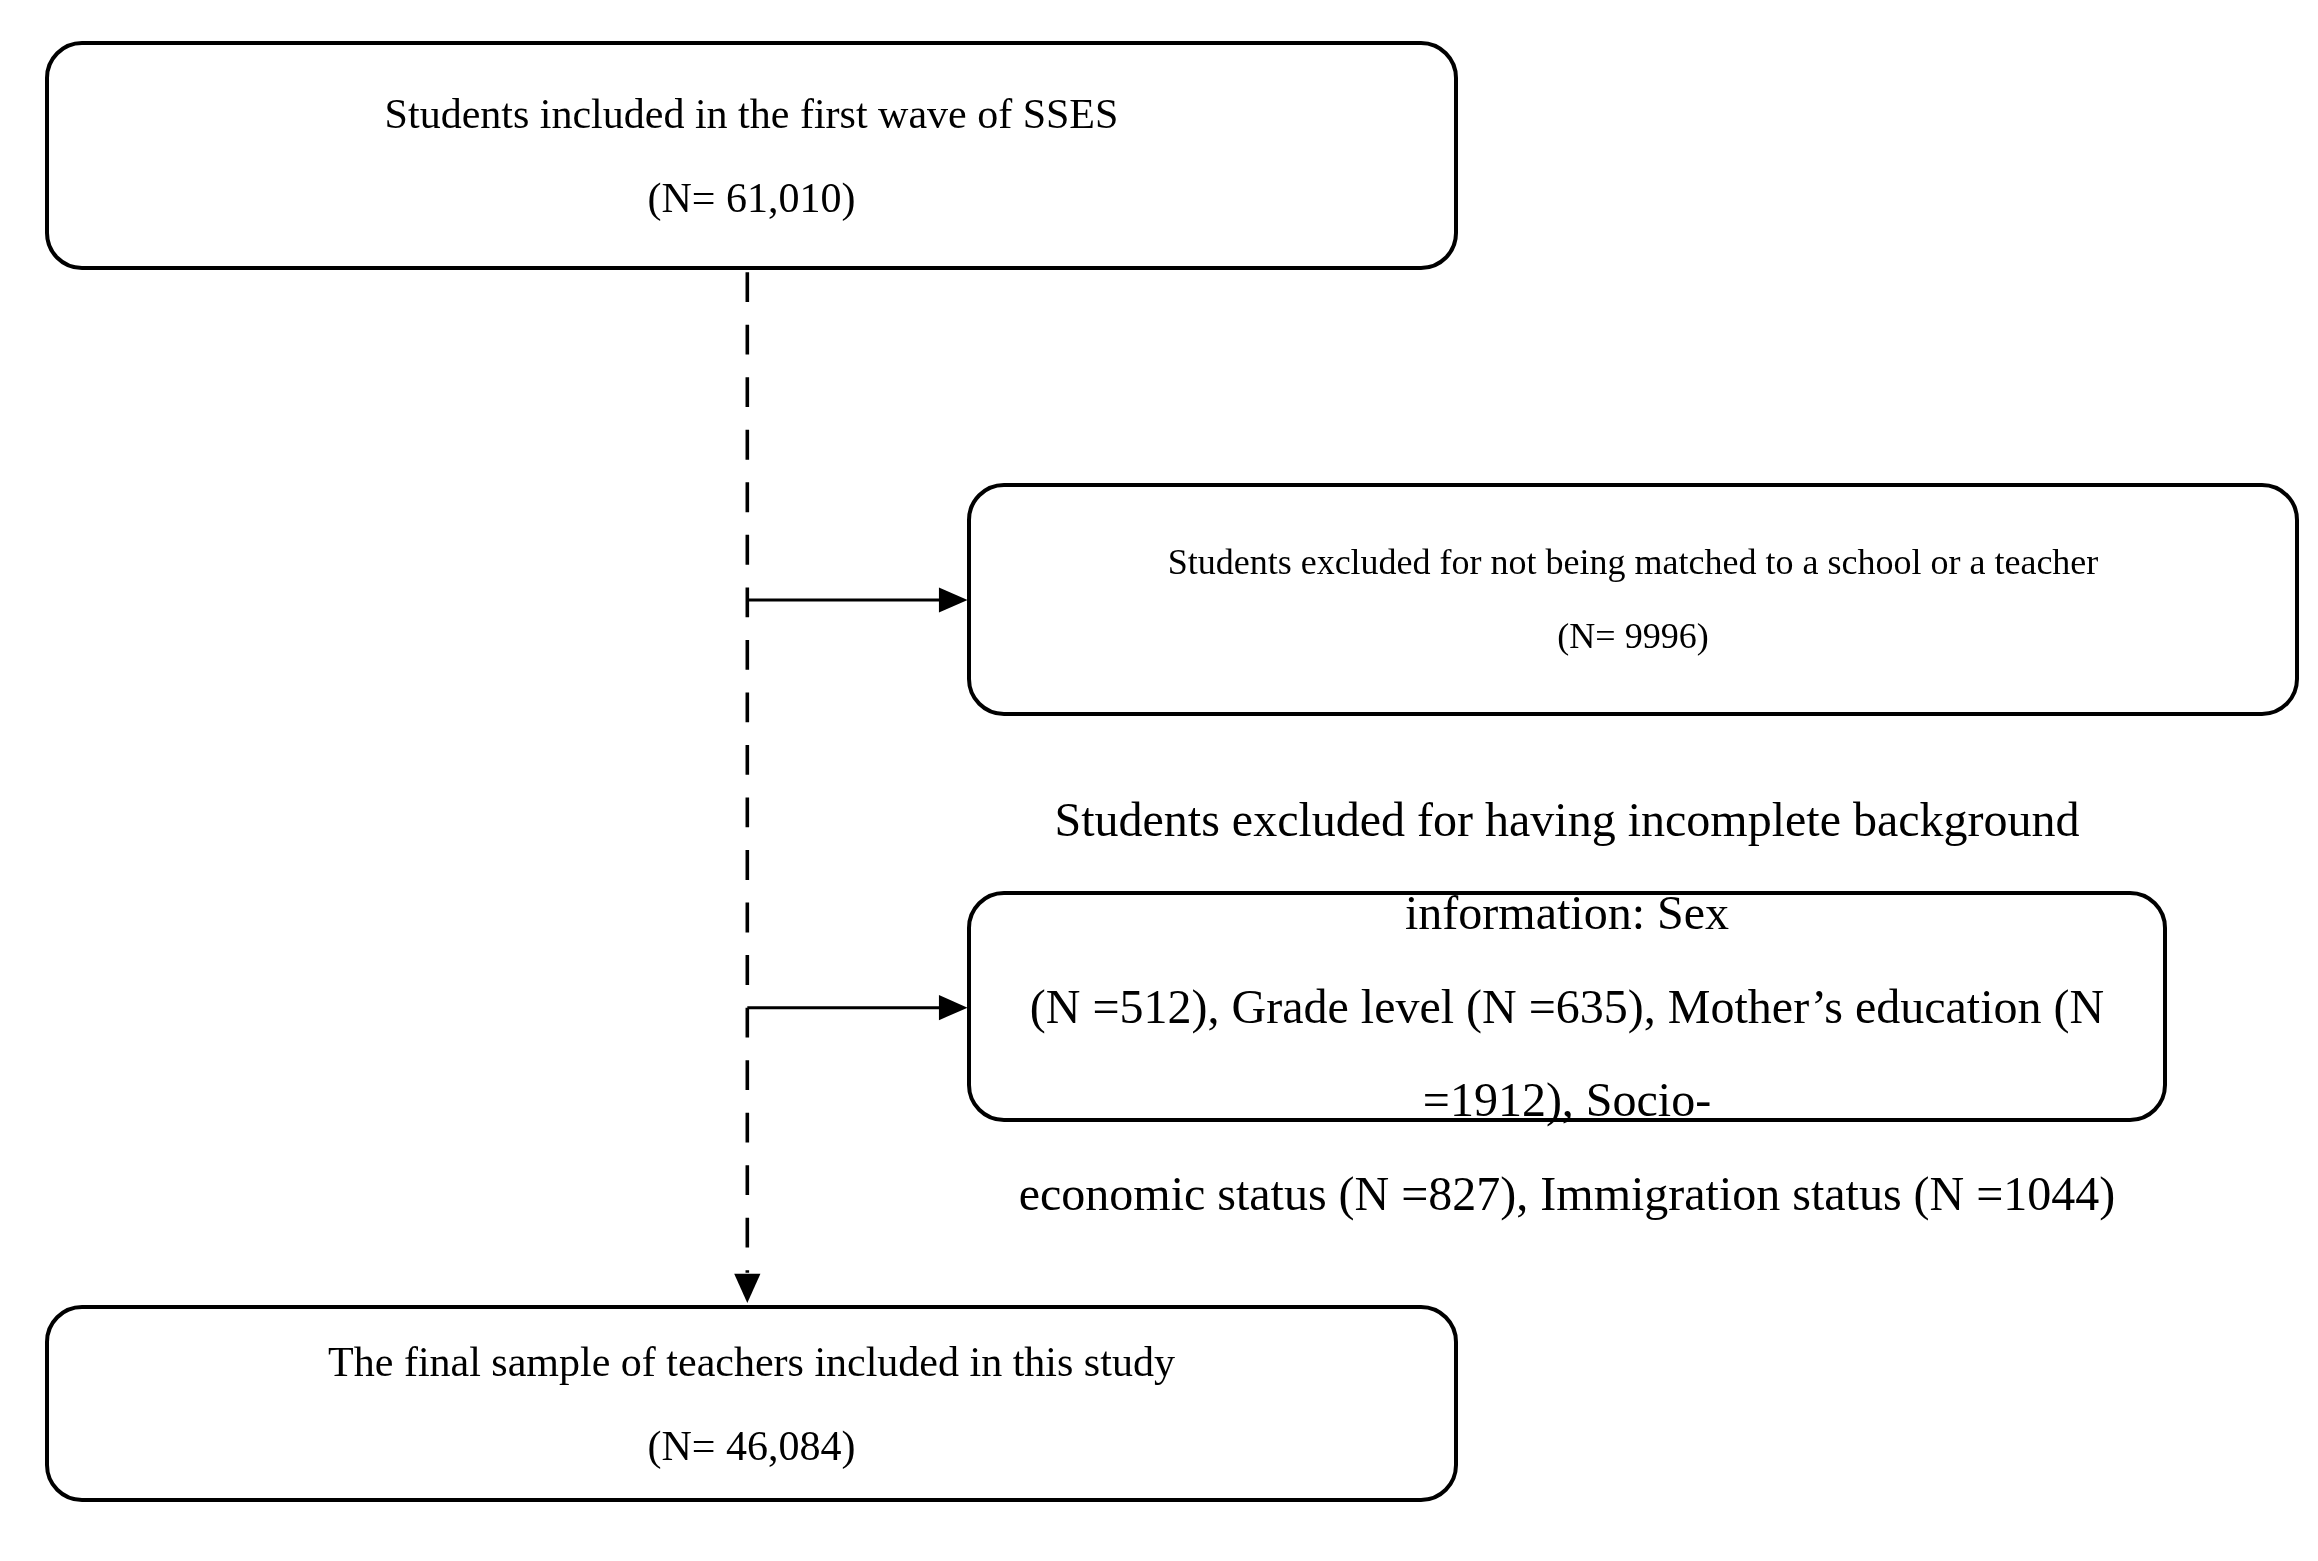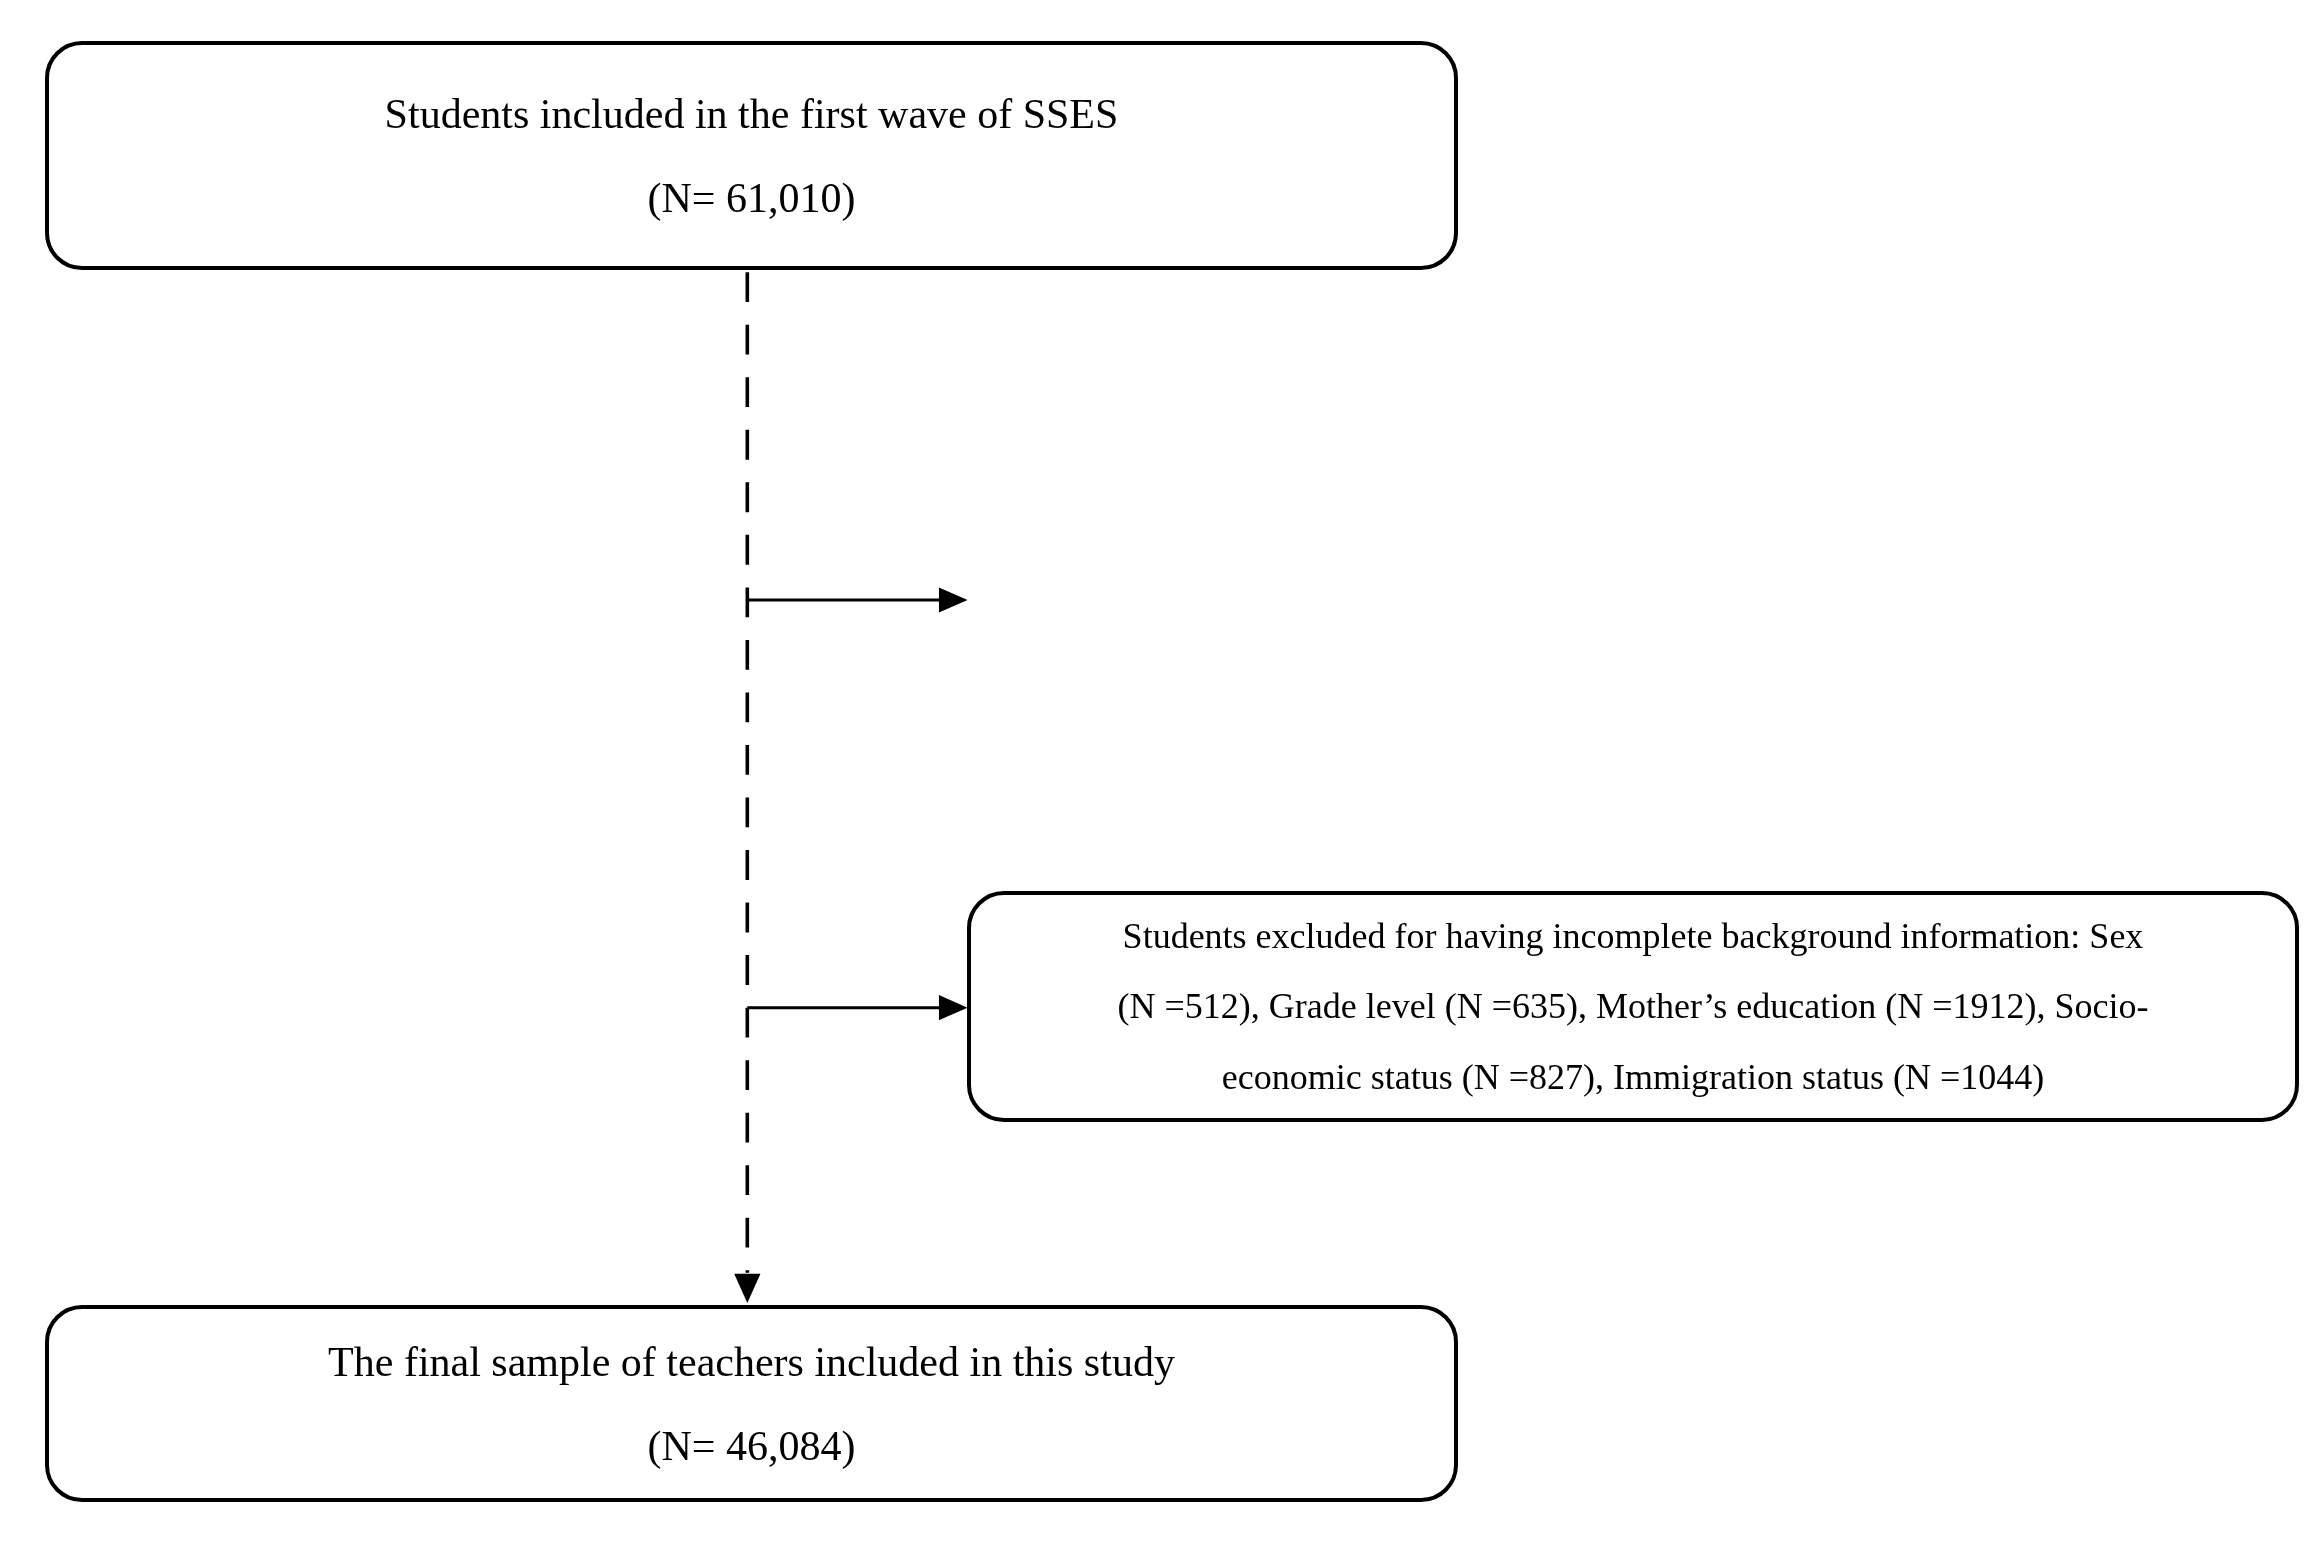--- a/index.html
+++ b/index.html
@@ -41,22 +41,22 @@
   }
   #node-wave1 {
     left: 45px; top: 41px; width: 1413px; height: 229px;
     font-size: 42px; line-height: 2.0;
   }
   #node-excluded-unmatched {
     left: 967px; top: 483px; width: 1332px; height: 233px;
     font-size: 36px; line-height: 2.05;
   }
   #node-excluded-incomplete {
-    left: 967px; top: 891px; width: 1332px; height: 231px;
-    font-size: 36px; line-height: 1.95;
+    left: 967px; top: 891px; width: 1200px; height: 231px;
+    font-size: 48px; line-height: 1.95;
   }
   #node-final {
     left: 45px; top: 1305px; width: 1413px; height: 197px;
     font-size: 42px; line-height: 2.0;
   }
 </style>
 </head>
 <body>
 
 <div id="canvas">
@@ -71,20 +71,24 @@
 
     <path d="M 1251 1688 H 1576" fill="none" stroke="#000000" stroke-width="5"></path>
     <polygon points="1620,1688 1572,1667 1572,1709" fill="#000000"></polygon>
   </svg>
 
   <div class="box" id="node-wave1">
     <p class="box-text">Students included in the first wave of SSES
 (N= 61,010)</p>
   </div>
 
+  <div class="box" id="node-excluded-unmatched">
+    <p class="box-text">Students excluded for not being matched to a school or a teacher
+(N= 9996)</p>
+  </div>
 
   <div class="box" id="node-excluded-incomplete">
     <p class="box-text">Students excluded for having incomplete background information: Sex
 (N =512), Grade level (N =635), Mother’s education (N =1912),  Socio-
 economic status (N =827), Immigration status (N =1044)</p>
   </div>
 
   <div class="box" id="node-final">
     <p class="box-text">The final sample of teachers included in this study
 (N= 46,084)</p>

